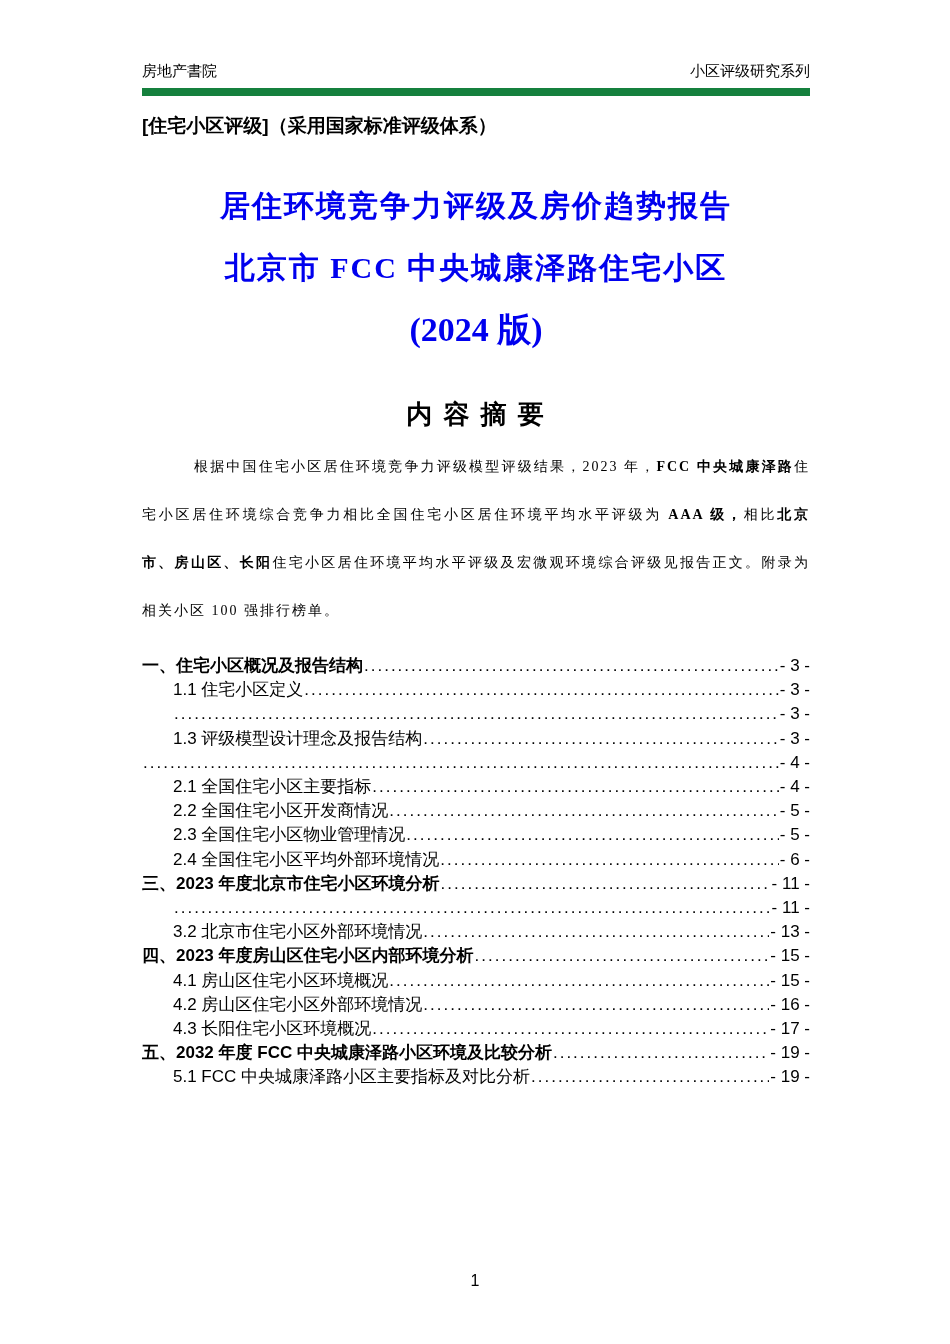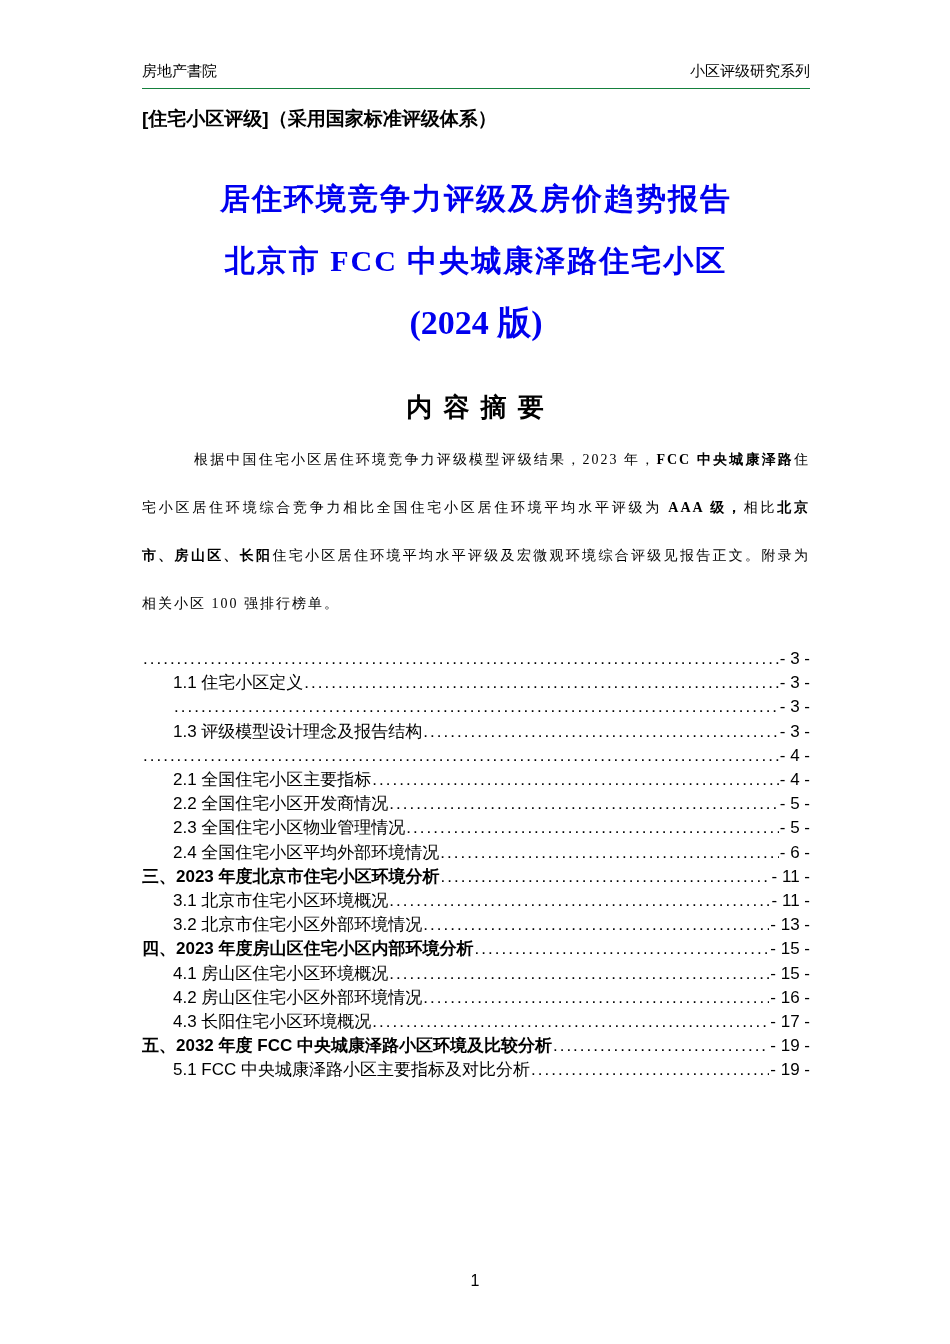--- a/index.html
+++ b/index.html
@@ -12,21 +12,21 @@
     box-sizing: border-box;
     padding: 60px 140px 0 142px;
     font-family: "Liberation Serif", "DejaVu Serif", serif;
     overflow: hidden;
   }
   .doc-header {
     display: flex; justify-content: space-between; align-items: flex-end;
     font-family: "Liberation Sans", "DejaVu Sans", sans-serif;
     font-size: 15px; line-height: 21px;
     padding-bottom: 7px;
-    border-bottom: 1px solid #15803d;
+    border-bottom: 8px solid #15803d;
   }
   .subheader {
     margin-top: 20px;
     font-family: "Liberation Sans", "DejaVu Sans", sans-serif;
     font-size: 19px; font-weight: bold; line-height: 1;
   }
   .title-block { margin-top: 40px; text-align: center; font-weight: bold; }
   .title-line { font-size: 30px; line-height: 62px; letter-spacing: 2px; }
   .title-edition { font-size: 34px; line-height: 62px; }
   .abstract-heading {
@@ -86,20 +86,21 @@
     <div class="title-edition">(2024 版)</div>
   </div>
 
   <h2 class="abstract-heading">内 容 摘 要</h2>
 
   <p class="abstract-para"><span>根据中国住宅小区居住环境竞争力评级模型评级结果，2023 年，</span><span class="b">FCC 中央城康泽路</span><span>住宅小区居住环境综合竞争力相比全国住宅小区居住环境平均水平评级为 </span><span class="b">AAA 级，</span><span>相比</span><span class="b">北京市、房山区、长阳</span><span>住宅小区居住环境平均水平评级及宏微观环境综合评级见报告正文。附录为相关小区 100 强排行榜单。</span></p>
 
 
   <nav class="toc-list">
       <div class="toc-row lv1">
+        <span class="toc-label">一、住宅小区概况及报告结构</span>
         <span class="toc-dots">............................................................................................................................................................................................................................................................................................................</span>
         <span class="toc-page">- 3 -</span>
       </div>
       <div class="toc-row lv2">
         <span class="toc-label">1.1 住宅小区定义</span>
         <span class="toc-dots">............................................................................................................................................................................................................................................................................................................</span>
         <span class="toc-page">- 3 -</span>
       </div>
       <div class="toc-row lv2">
         <span class="toc-dots">............................................................................................................................................................................................................................................................................................................</span>
@@ -133,21 +134,20 @@
         <span class="toc-label">2.4 全国住宅小区平均外部环境情况</span>
         <span class="toc-dots">............................................................................................................................................................................................................................................................................................................</span>
         <span class="toc-page">- 6 -</span>
       </div>
       <div class="toc-row lv1">
         <span class="toc-label">三、2023 年度北京市住宅小区环境分析</span>
         <span class="toc-dots">............................................................................................................................................................................................................................................................................................................</span>
         <span class="toc-page">- 11 -</span>
       </div>
       <div class="toc-row lv2">
-        <span class="toc-label">3.1 北京市住宅小区环境概况</span>
         <span class="toc-dots">............................................................................................................................................................................................................................................................................................................</span>
         <span class="toc-page">- 11 -</span>
       </div>
       <div class="toc-row lv2">
         <span class="toc-label">3.2 北京市住宅小区外部环境情况</span>
         <span class="toc-dots">............................................................................................................................................................................................................................................................................................................</span>
         <span class="toc-page">- 13 -</span>
       </div>
       <div class="toc-row lv1">
         <span class="toc-label">四、2023 年度房山区住宅小区内部环境分析</span>

